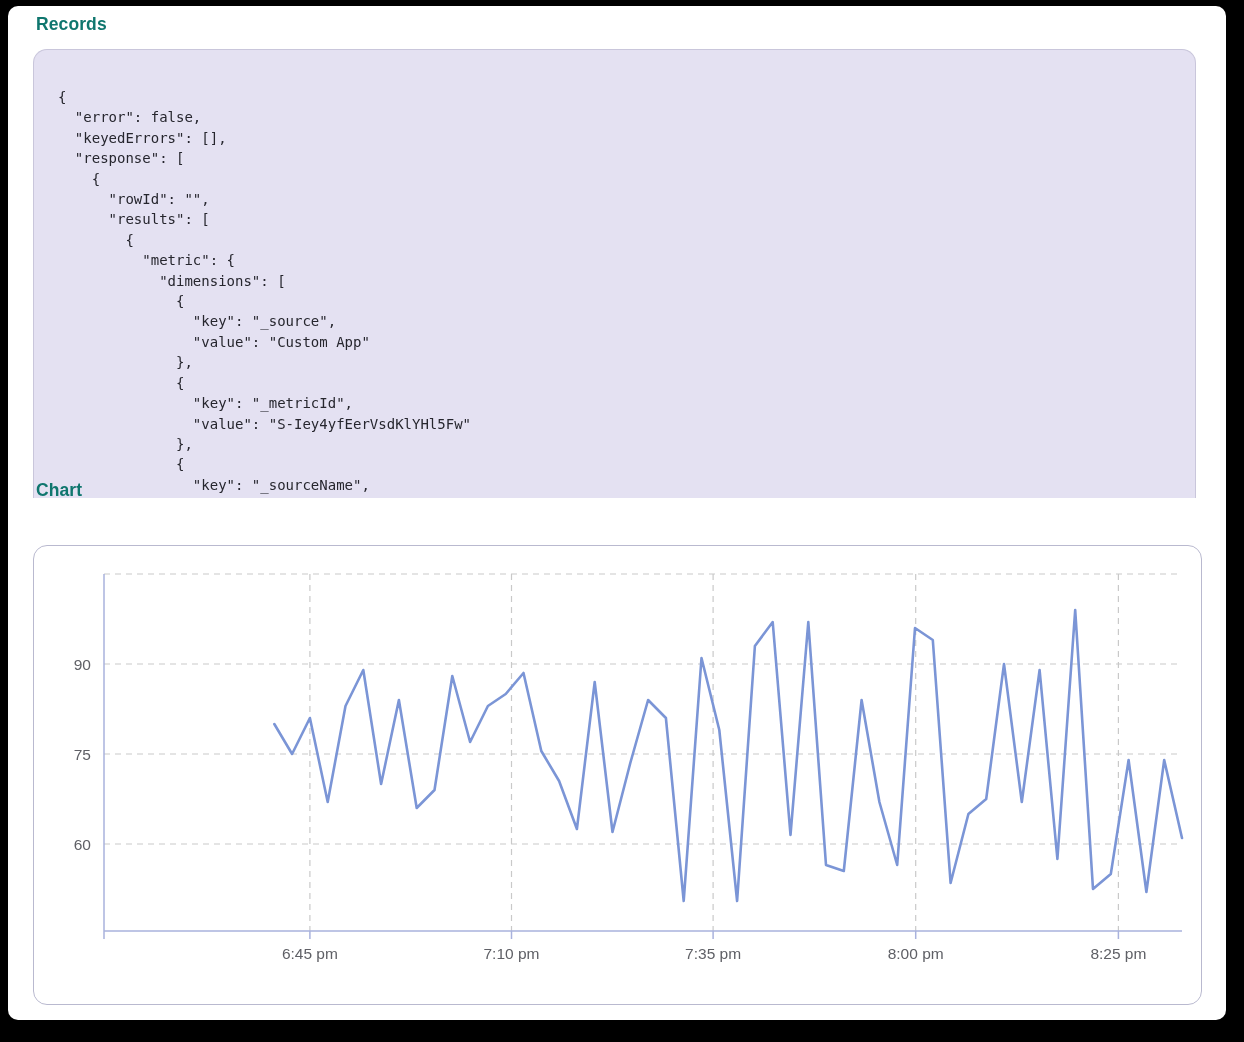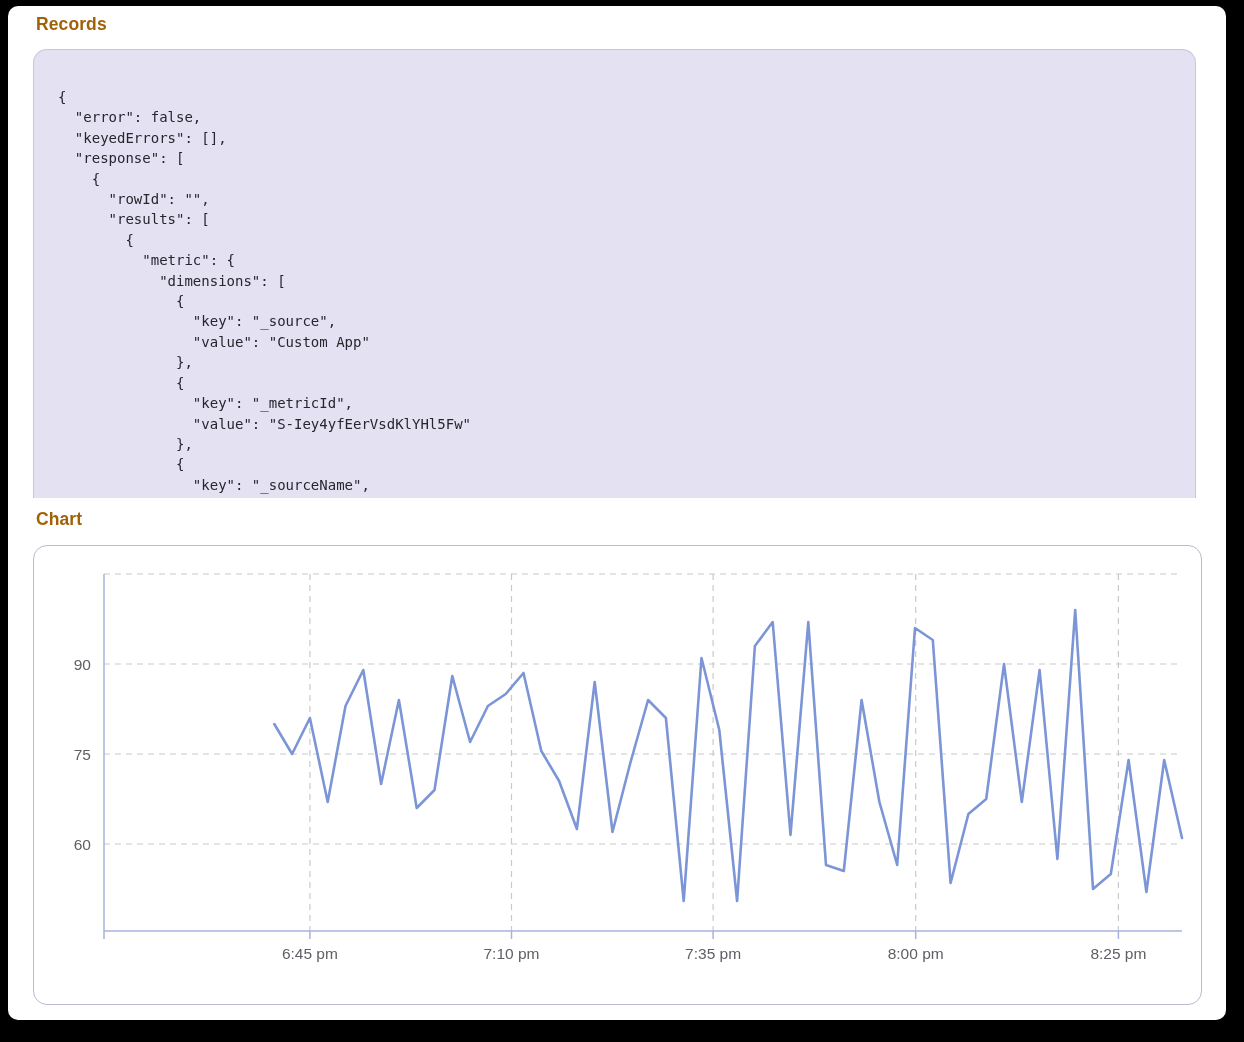--- a/index.html
+++ b/index.html
@@ -6,24 +6,24 @@
   body{
     width:1244px;height:1042px;background:#000;position:relative;
     font-family:"Liberation Sans",sans-serif;overflow:hidden;
   }
   .screen{
     position:absolute;left:8px;top:6px;width:1218px;height:1014px;
     background:#ffffff;border-radius:10px;overflow:hidden;
   }
   .section-title{
     position:absolute;left:28px;margin:0;
-    font-size:17.5px;font-weight:700;color:#a16207;letter-spacing:.1px;
+    font-size:17.5px;font-weight:700;color:#0f766e;letter-spacing:.1px;
   }
   #records-title{top:8px;}
-  #chart-title{top:503px;}
+  #chart-title{top:474px;}
   .records-panel{
     position:absolute;left:25px;top:43px;width:1163px;height:449px;
     background:#e4e1f2;border:1px solid #c9c6db;border-bottom:none;
     border-radius:14px 14px 0 0;overflow:hidden;box-sizing:border-box;
   }
   .records-panel pre{
     margin:0;padding:37px 10px 0 24px;
     font-family:"DejaVu Sans Mono","Liberation Mono",monospace;
     font-size:14px;line-height:20.4px;color:#26262e;
     white-space:pre;

